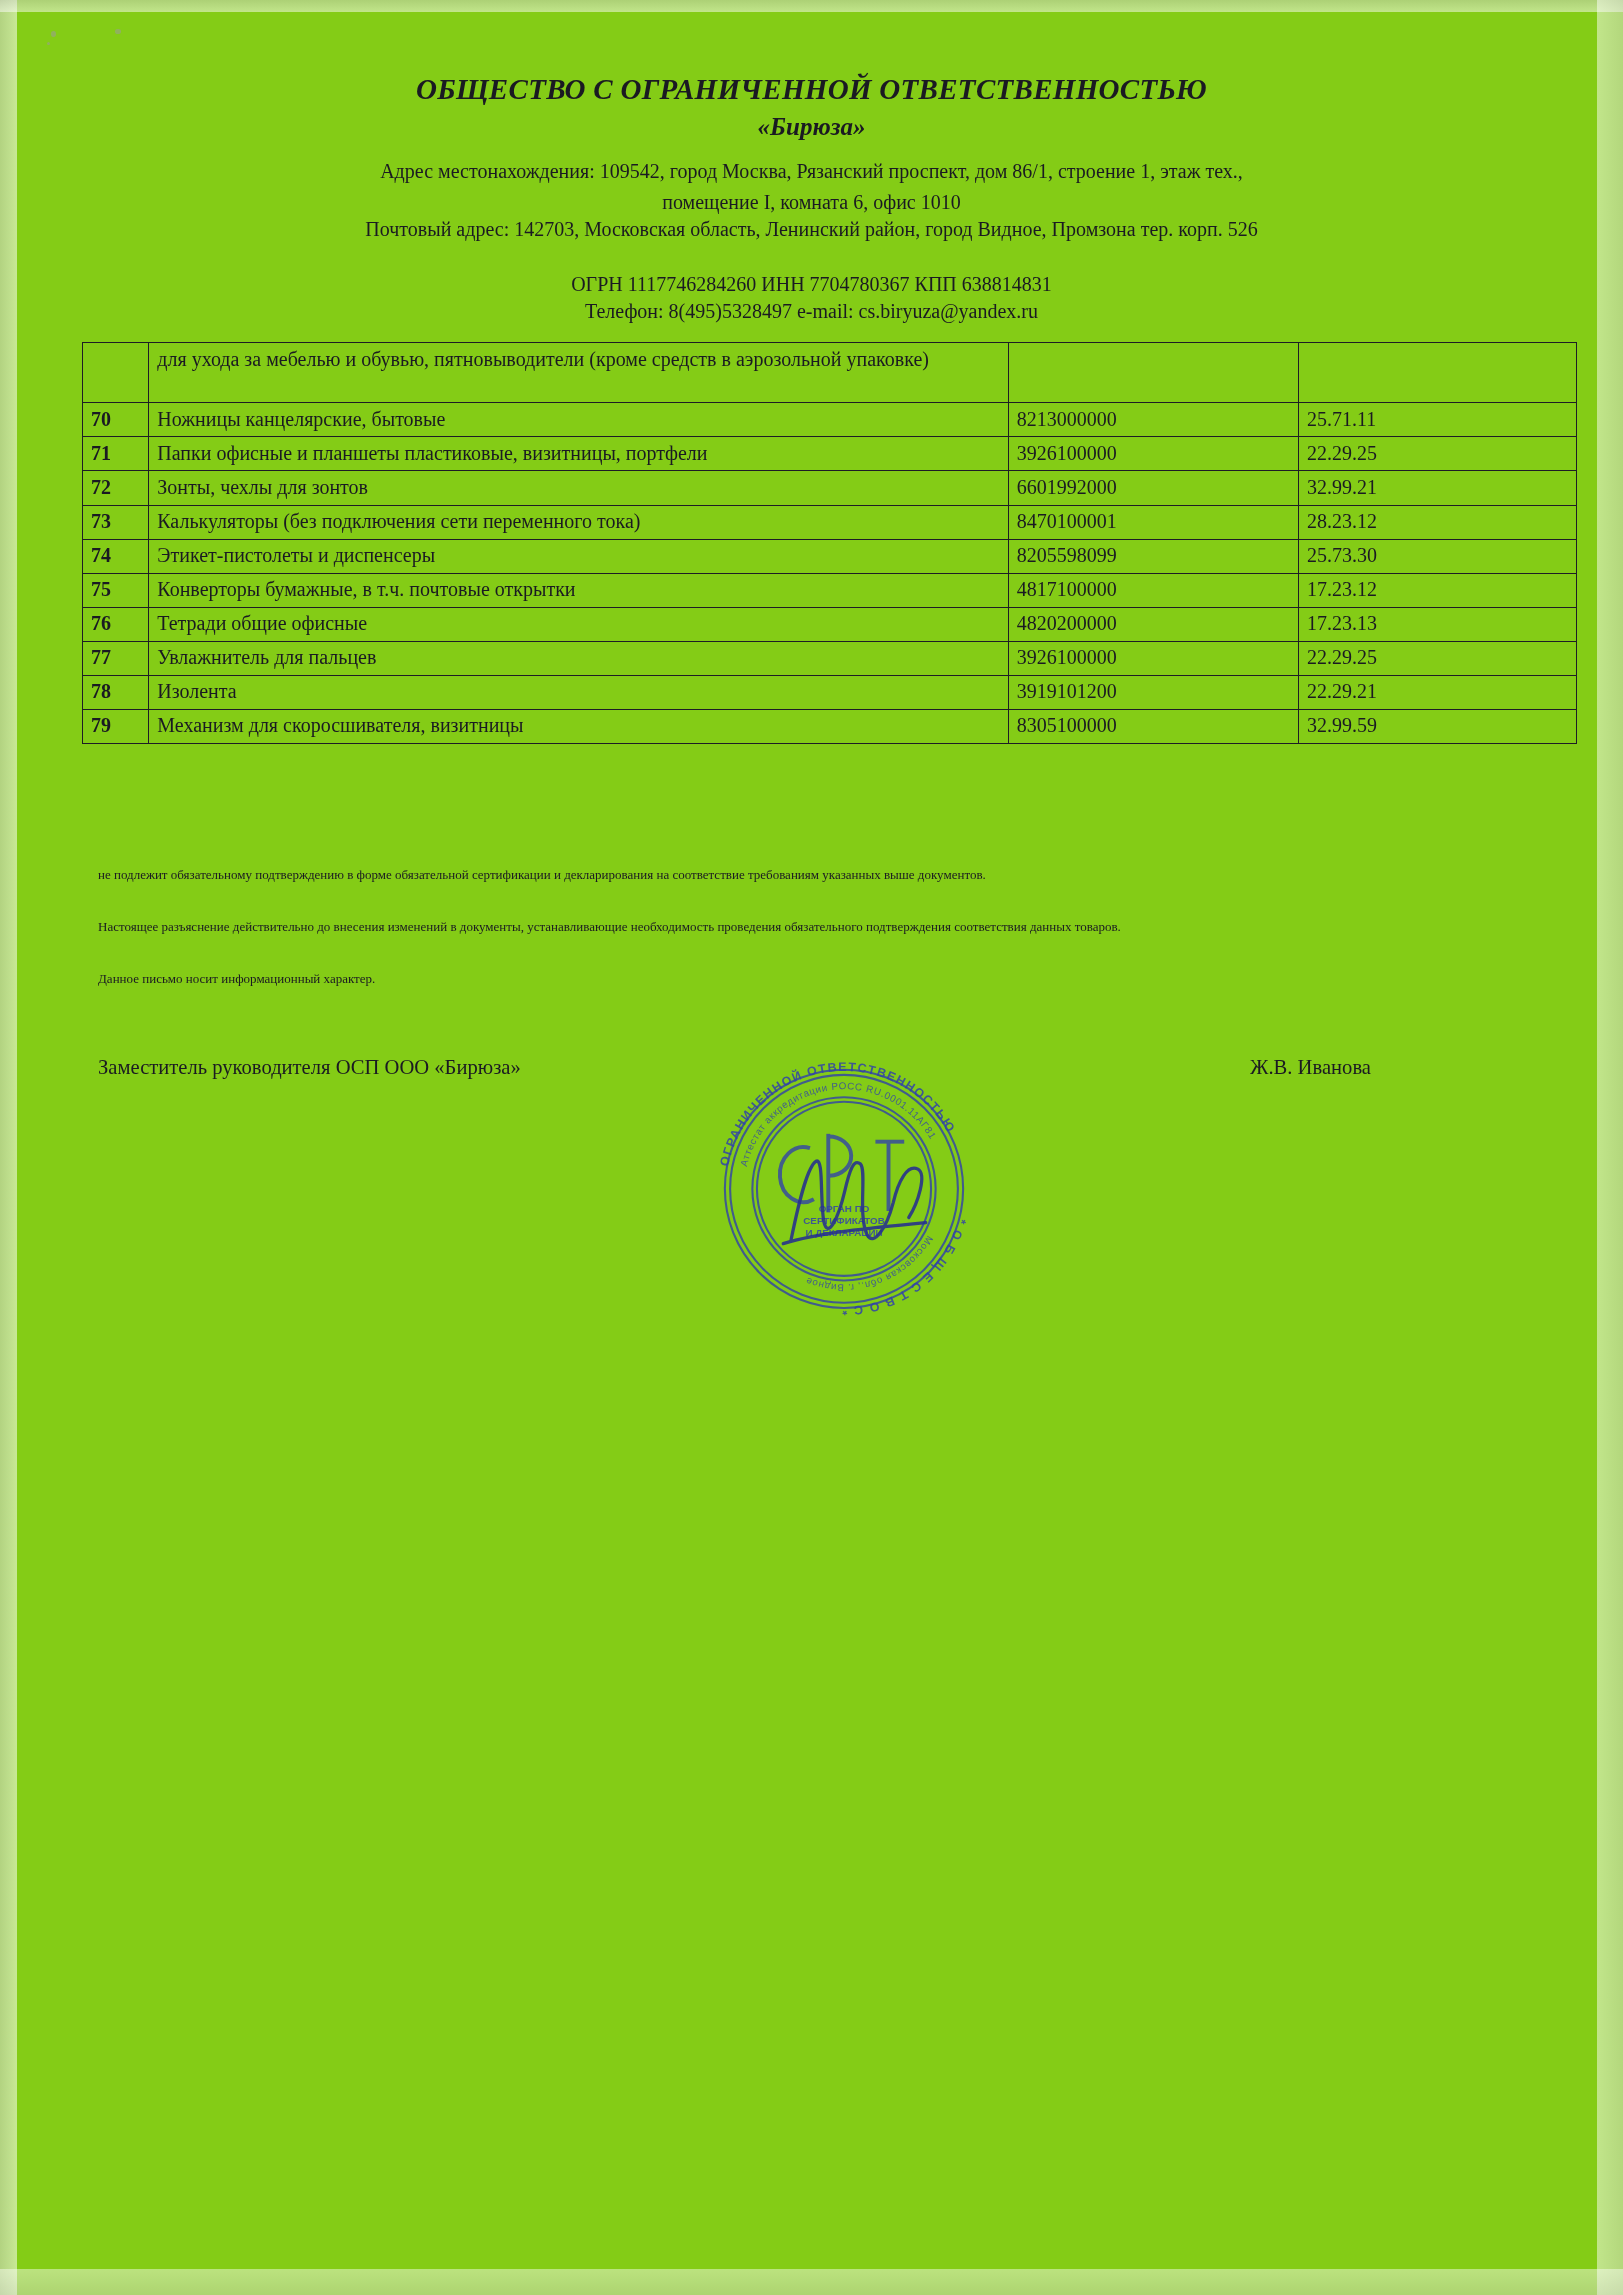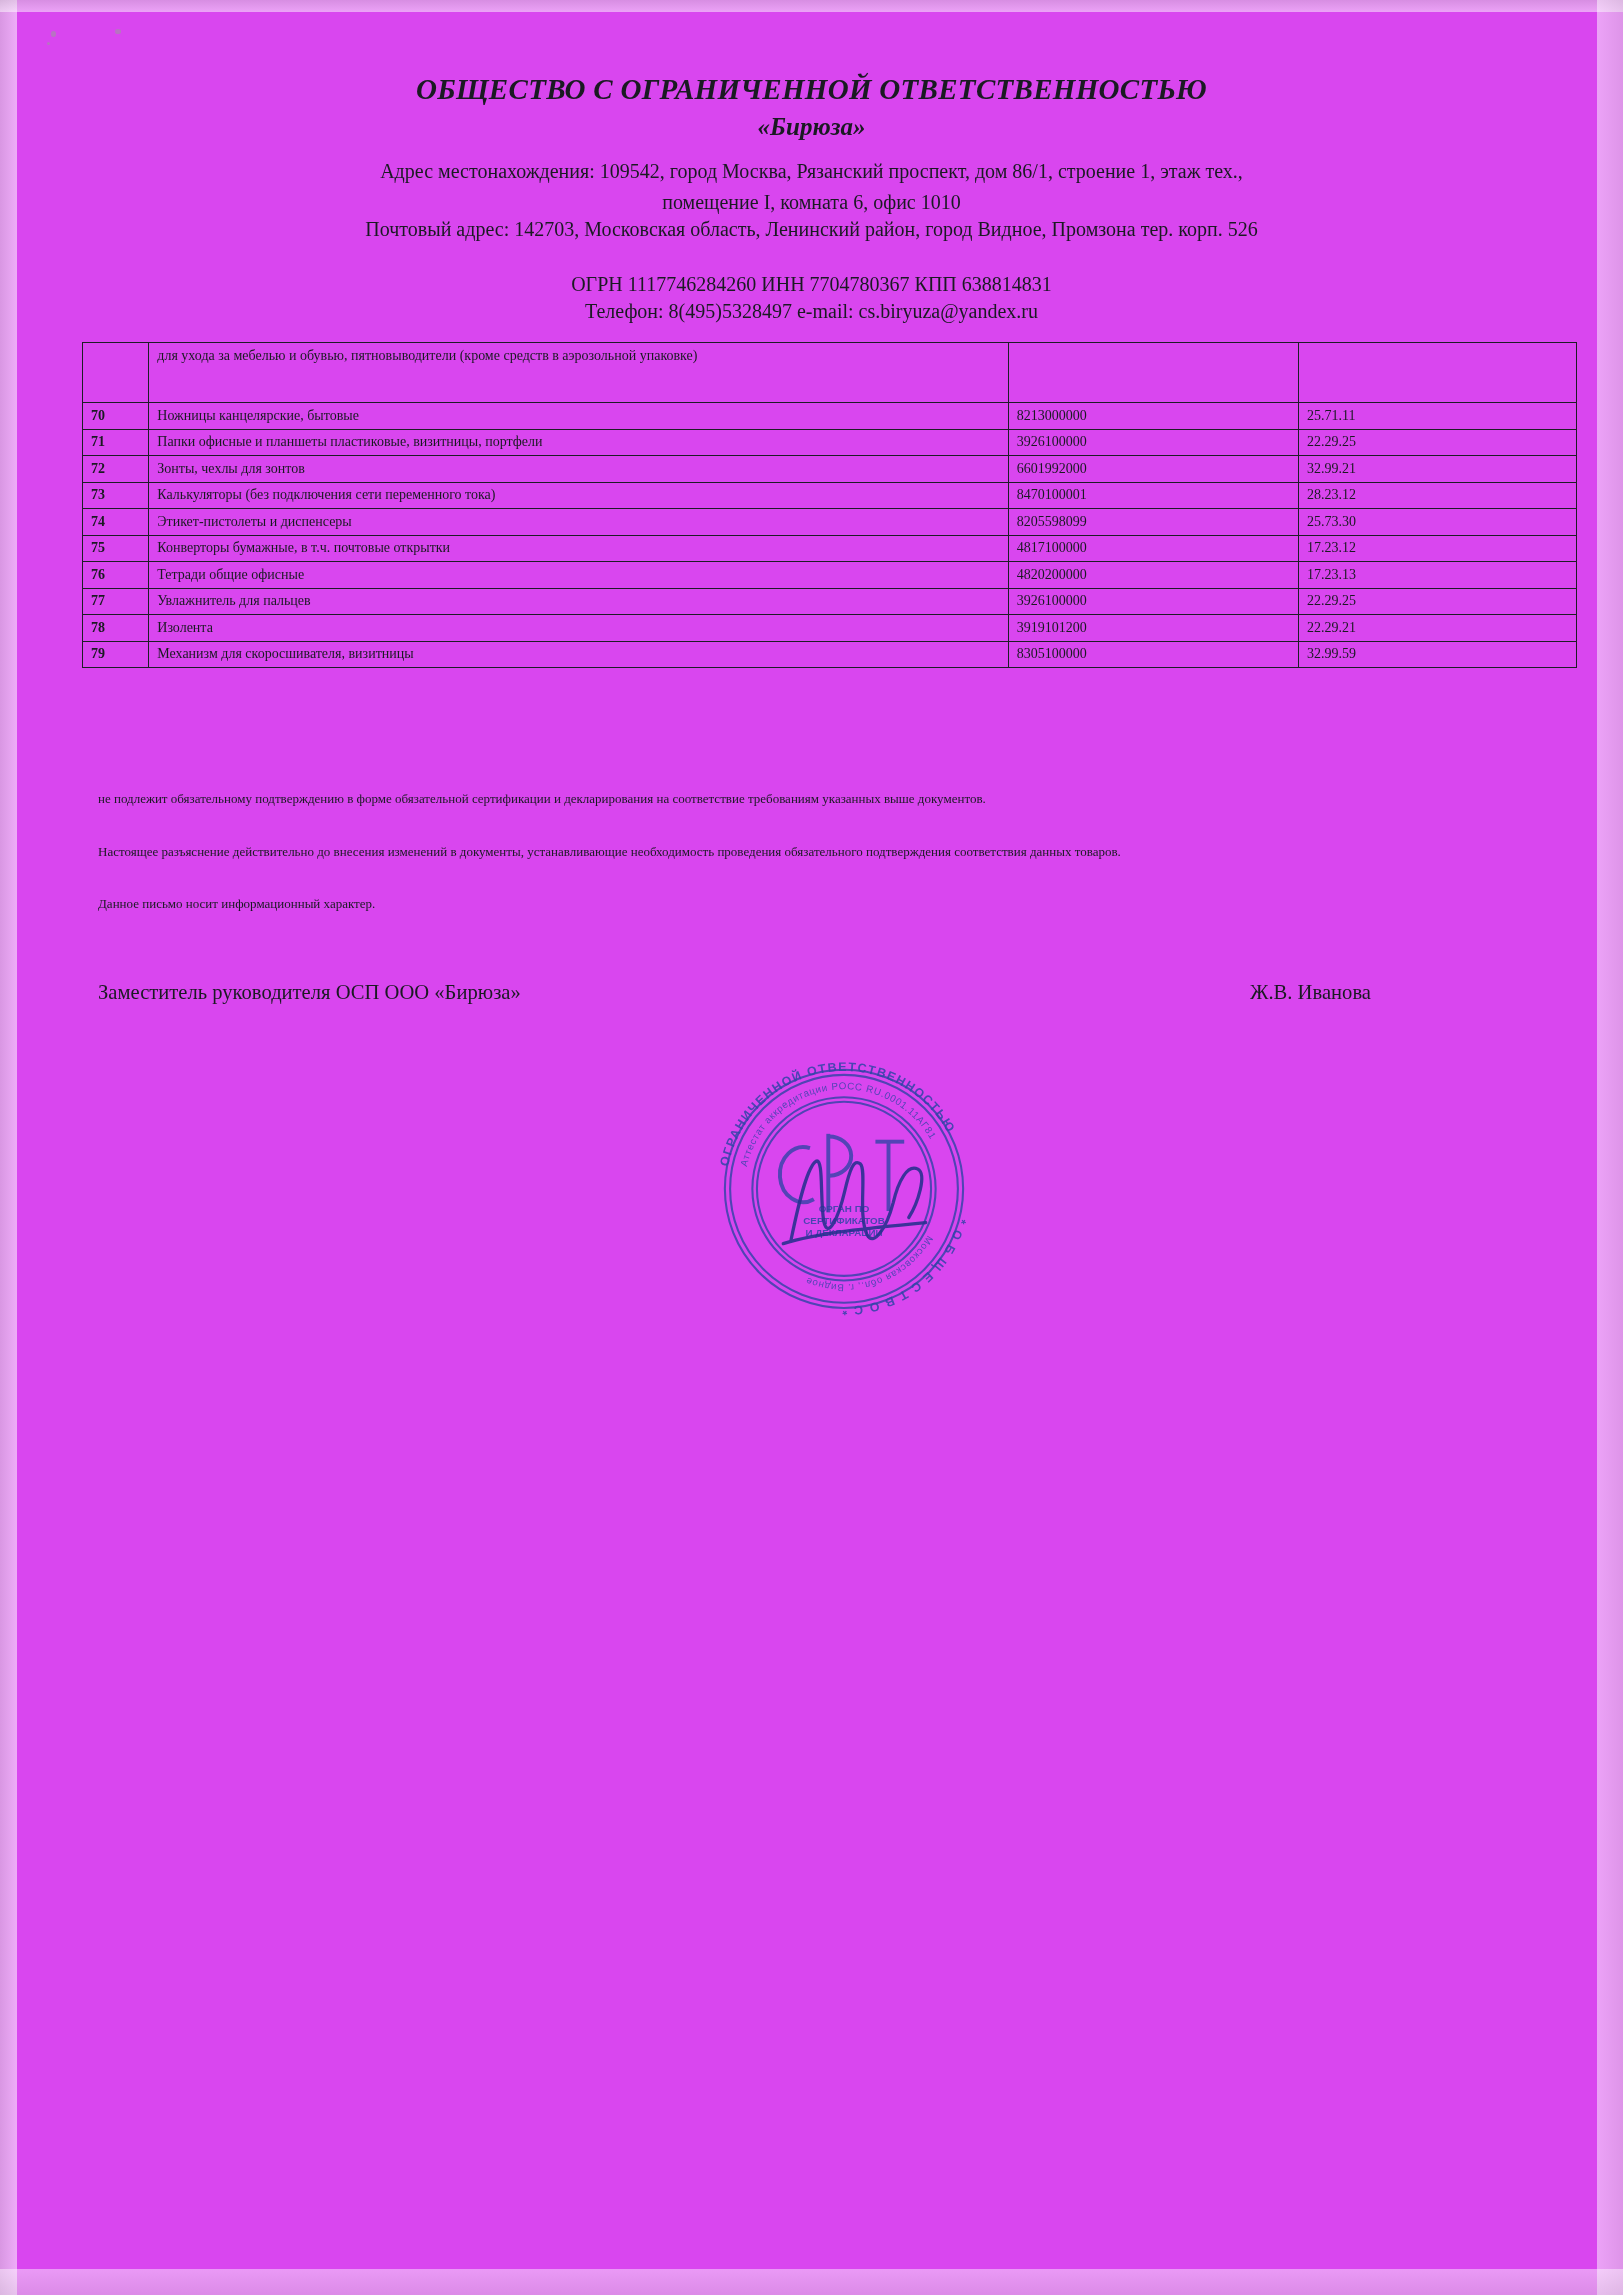--- a/index.html
+++ b/index.html
@@ -14,21 +14,21 @@
     font-family: "Liberation Serif", serif;
     color: #1a1a22;
     overflow: hidden;
   }
 
   .page {
     position: absolute;
     top: 0; left: 0;
     width: 1623px;
     height: 2295px;
-    background: #d946ef;
+    background: #84cc16;
   }
 
   
   .scan-edge-left {
     position: absolute; top: 0; left: 0; width: 17px; height: 2295px;
     background: linear-gradient(to right, #d8d8d8, #ffffff);
     opacity: .55;
   }
   .scan-edge-top {
     position: absolute; top: 0; left: 0; width: 1623px; height: 11.8px;
@@ -91,21 +91,21 @@
     font-size: 20px;
     line-height: 1.36;
   }
 
   
   table.goods {
     border-collapse: collapse;
     margin: 17px 0 0 82px;
     width: 1446px;
     table-layout: fixed;
-    font-size: 14px;
+    font-size: 20px;
   }
   table.goods td {
     border: 1.3px solid #1d1d25;
     padding: 3.3px 6.5px 4.6px 7.9px;
     vertical-align: top;
     line-height: 1.26;
   }
   td.c-num   { width: 51px;  text-align: left; padding-left: 13px; font-weight: bold; }
   td.c-name  { width: 844px; }
   td.c-tnved { width: 275px; padding-left: 14.4px; }

